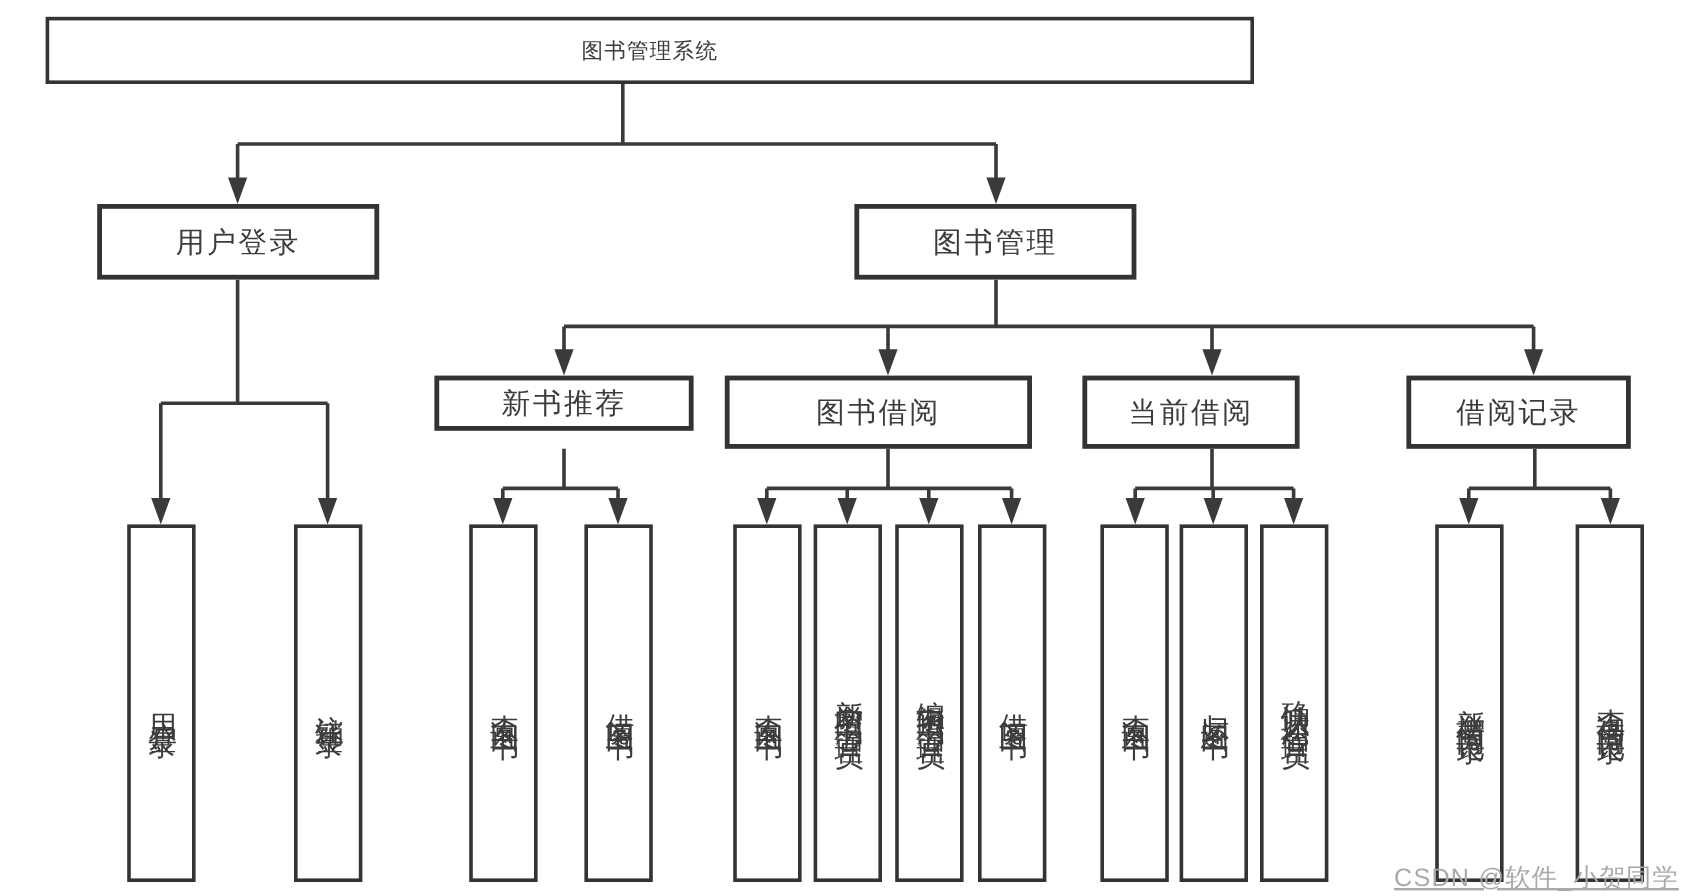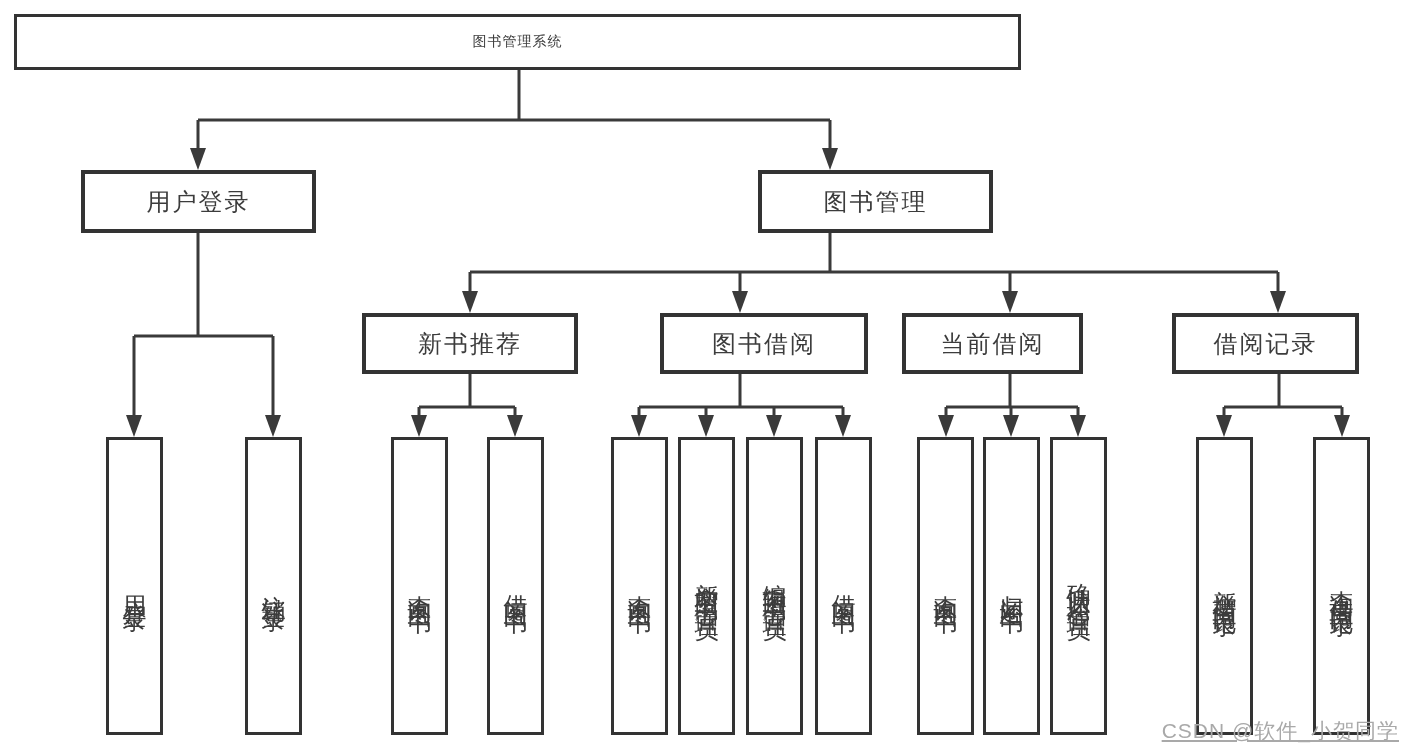--- a/index.html
+++ b/index.html
@@ -15,21 +15,21 @@
     position:absolute;
     box-sizing:border-box;
     border:3px solid #333333;
     background:#ffffff;
     color:#3c3c3c;
     display:flex;
     align-items:center;
     justify-content:center;
     text-align:center;
   }
-  .node.lv1{border-width:3px;font-size:14px;letter-spacing:1px;}
+  .node.lv1{border-width:3px;font-size:18px;letter-spacing:1px;margin-left:24px;}
   .node.lv2{border-width:4px;font-size:24px;letter-spacing:2px;}
   .node.lv3{border-width:4px;font-size:24px;letter-spacing:2px;}
   .node.leaf{
     border-width:3px;
     font-size:24px;
     writing-mode:vertical-rl;
     letter-spacing:5px;
     line-height:1;
     padding:6px 0;
   }
@@ -84,24 +84,24 @@
       <polygon points="1003,415 1019,415 1011,437"></polygon>
       <polygon points="1070,415 1086,415 1078,437"></polygon>
       <polygon points="1216,415 1232,415 1224,437"></polygon>
       <polygon points="1334,415 1350,415 1342,437"></polygon>
     </g>
   </svg>
 
   <div class="node lv1" style="left:14px;top:14px;width:1007px;height:56px;">图书管理系统</div>
 
   <div class="node lv2" style="left:81px;top:170px;width:235px;height:63px;">用户登录</div>
-  <div class="node lv2" style="left:712px;top:170px;width:235px;height:63px;margin-left:46px;">图书管理</div>
+  <div class="node lv2" style="left:712px;top:170px;width:235px;height:63px;">图书管理</div>
 
-  <div class="node lv3" style="left:362px;top:313px;width:216px;height:61px;">新书推荐</div>
-  <div class="node lv3" style="left:660px;top:313px;width:208px;height:61px;">图书借阅</div>
+  <div class="node lv3" style="left:362px;top:313px;width:216px;height:46px;">新书推荐</div>
+  <div class="node lv3" style="left:604px;top:313px;width:256px;height:61px;">图书借阅</div>
   <div class="node lv3" style="left:902px;top:313px;width:181px;height:61px;">当前借阅</div>
   <div class="node lv3" style="left:1172px;top:313px;width:187px;height:61px;">借阅记录</div>
 
   <div class="node leaf" style="left:106px;top:437px;width:57px;height:298px;">用户登录</div>
   <div class="node leaf" style="left:245px;top:437px;width:57px;height:298px;">注销登录</div>
 
   <div class="node leaf" style="left:391px;top:437px;width:57px;height:298px;">查询图书</div>
   <div class="node leaf" style="left:487px;top:437px;width:57px;height:298px;">借阅图书</div>
 
   <div class="node leaf" style="left:611px;top:437px;width:57px;height:298px;">查询图书</div>

